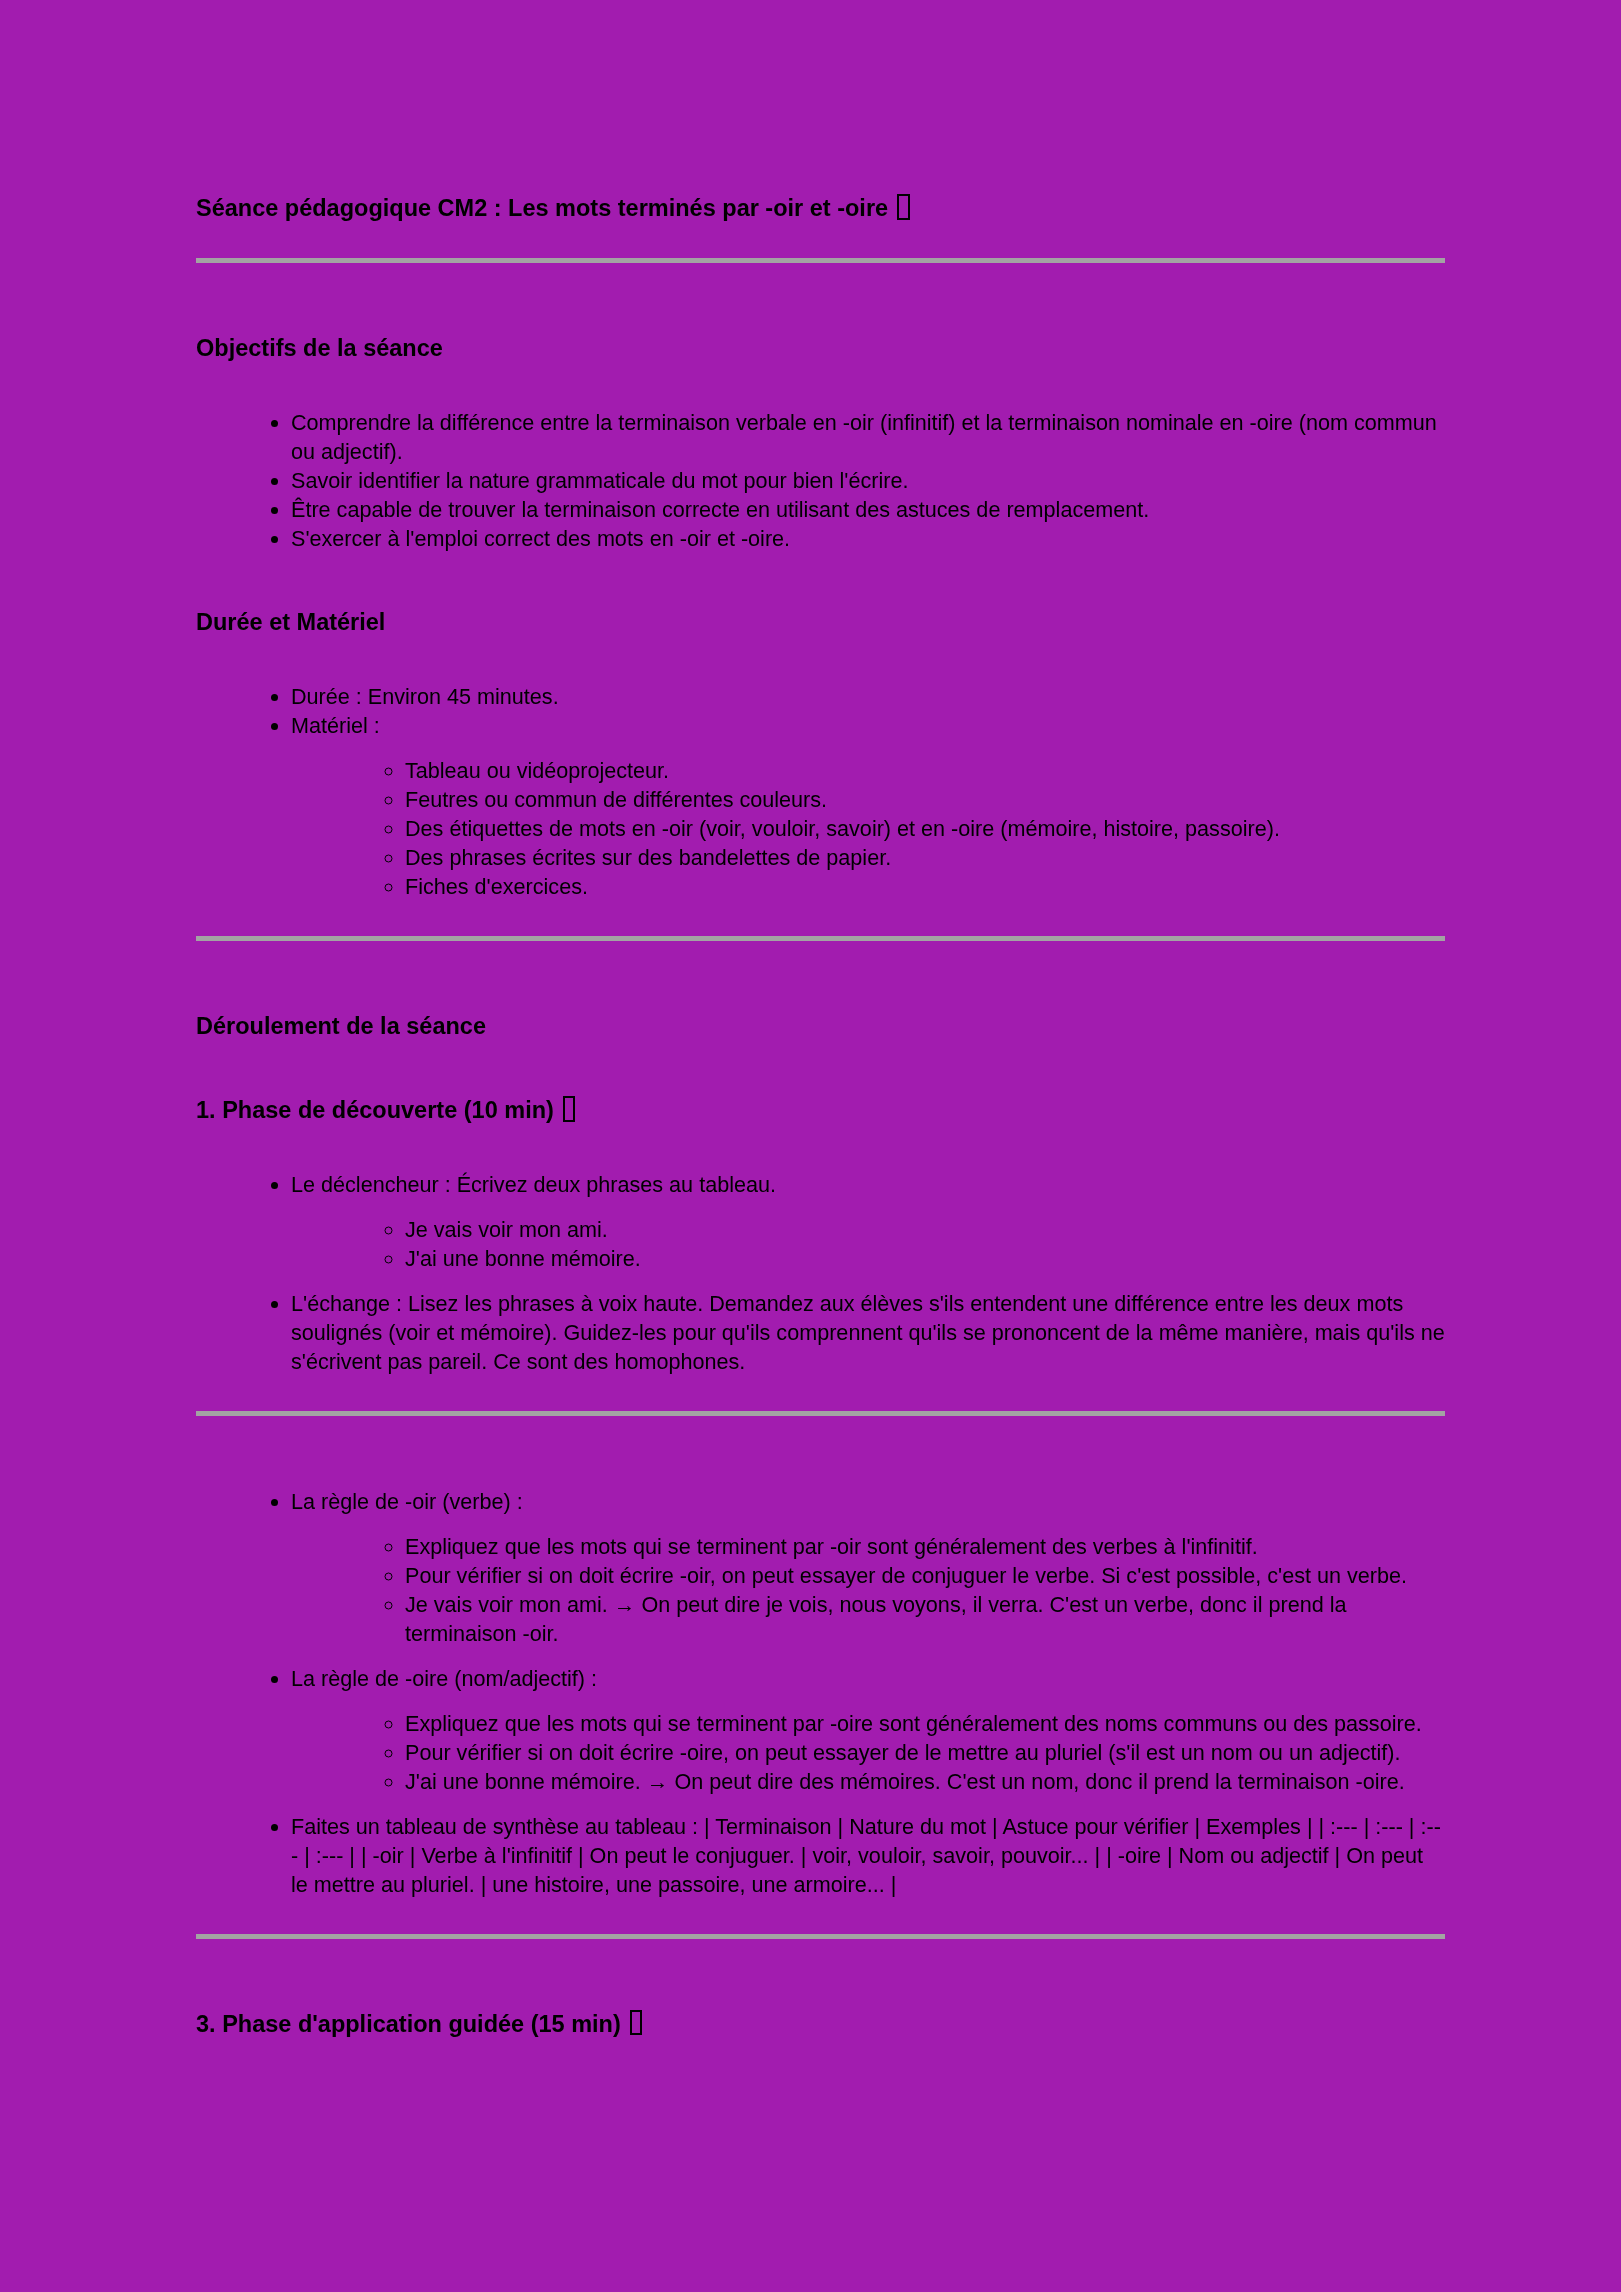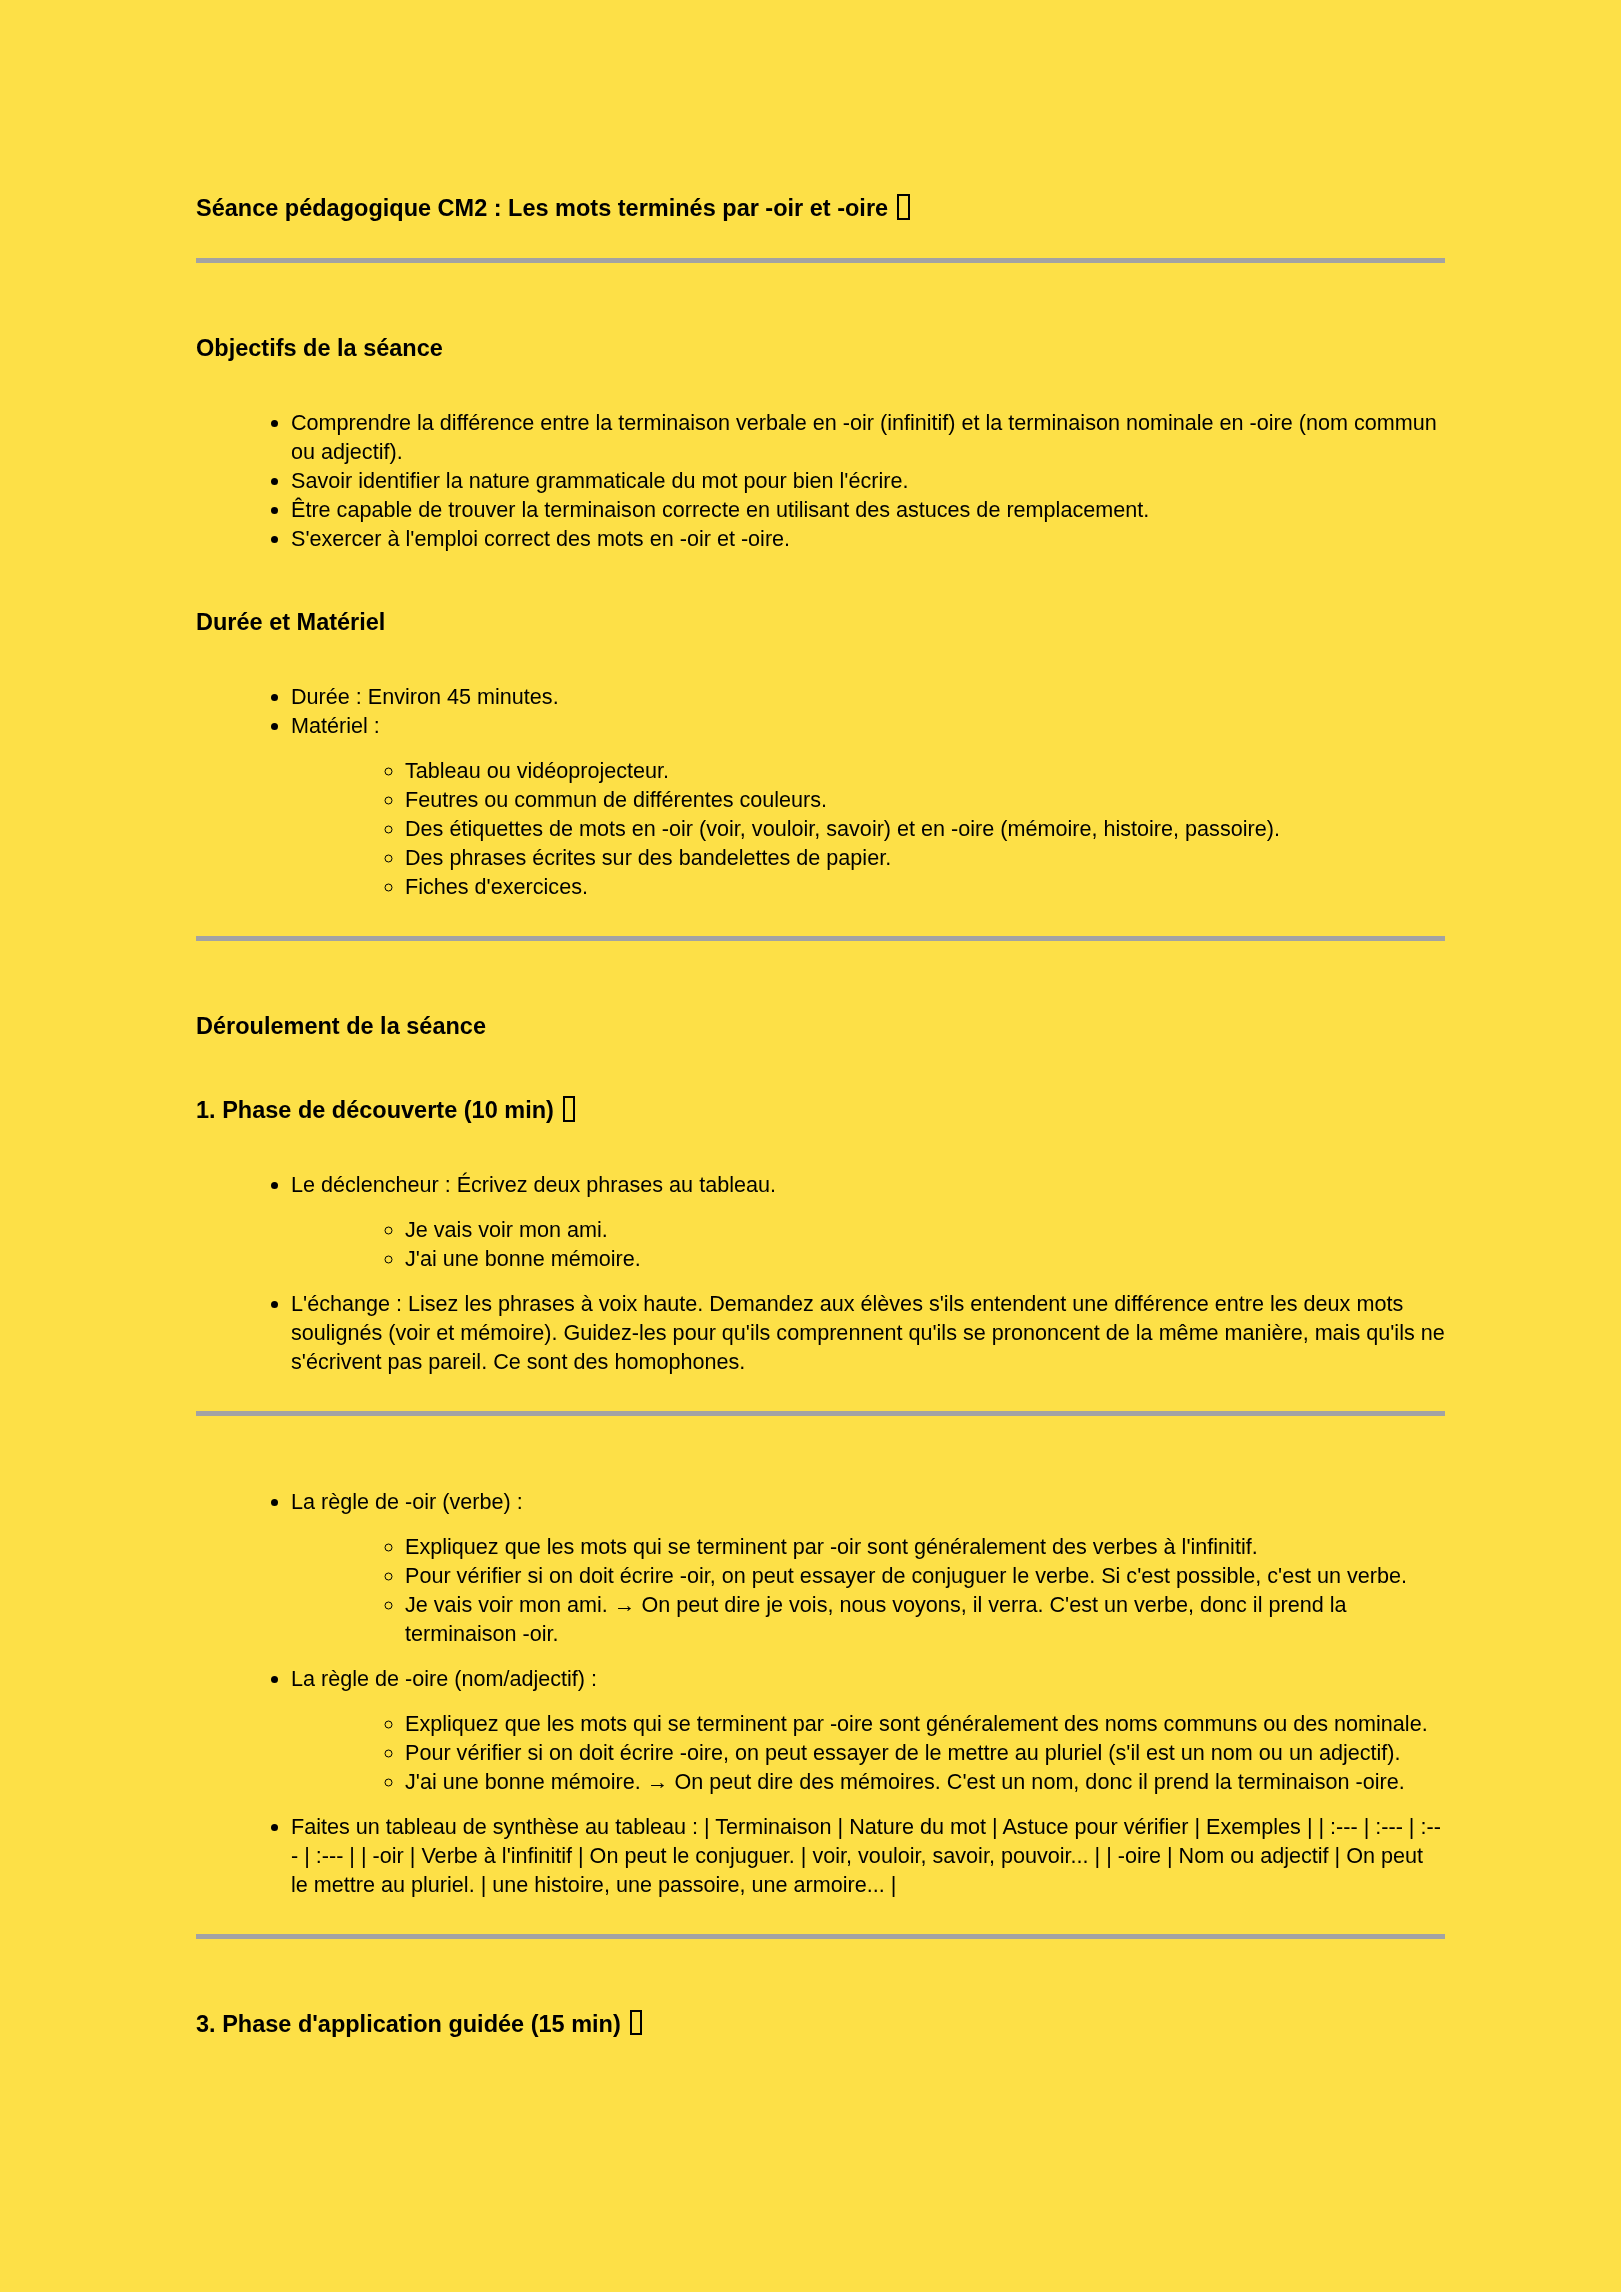--- a/index.html
+++ b/index.html
@@ -1,21 +1,21 @@
 <!DOCTYPE html>
 <html lang="fr"><head>
 <meta charset="utf-8">
 <style>
   html, body { margin: 0; padding: 0; background: #ffffff; }
   .page {
     width: 1621px;
     height: 2293px;
     box-sizing: border-box;
     padding: 194px 176px 59px 196px;
-    background: #fde047;
+    background: #a21caf;
     color: #000000;
     font-family: "Liberation Sans", "DejaVu Sans", sans-serif;
     font-size: 21.6px;
     line-height: 29px;
     overflow: hidden;
   }
   h1, h2, h3 {
     font-size: 23.5px;
     line-height: 29px;
     font-weight: bold;
@@ -98,21 +98,21 @@
   <ul>
     <li><b>La règle de -oir (verbe) :</b>
       <ul>
         <li><span>Expliquez que les mots qui se terminent par -oir sont généralement des </span><b>verbes à l'infinitif</b><span>.</span></li>
         <li><span>Pour vérifier si on doit écrire -oir, on peut essayer de conjuguer le verbe. Si c'est possible, c'est un verbe.</span></li>
         <li><span>Je vais voir mon ami. → On peut dire je vois, nous voyons, il verra. C'est un verbe, donc il prend la terminaison -oir.</span></li>
       </ul>
     </li>
     <li><b>La règle de -oire (nom/adjectif) :</b>
       <ul>
-        <li><span>Expliquez que les mots qui se terminent par -oire sont généralement des </span><b>noms communs</b><span> ou des </span><b>nominale</b><span>.</span></li>
+        <li><span>Expliquez que les mots qui se terminent par -oire sont généralement des </span><b>noms communs</b><span> ou des </span><b>passoire</b><span>.</span></li>
         <li><span>Pour vérifier si on doit écrire -oire, on peut essayer de le mettre au pluriel (s'il est un nom ou un adjectif).</span></li>
         <li><span>J'ai une bonne mémoire. → On peut dire des mémoires. C'est un nom, donc il prend la terminaison -oire.</span></li>
       </ul>
     </li>
     <li><span>Faites un tableau de synthèse au tableau : | Terminaison | Nature du mot | Astuce pour vérifier | Exemples | | :--- | :--- | :--- | :--- | | </span><b>-oir</b><span> | Verbe à l'infinitif | On peut le conjuguer. | voir, vouloir, savoir, pouvoir... | | </span><b>-oire</b><span> | Nom ou adjectif | On peut le mettre au pluriel. | une histoire, une passoire, une armoire... |</span></li>
   </ul>
 
   <hr>
 
   <h3><span>3. Phase d'application guidée (15 min)</span><span class="tofu"></span></h3>

